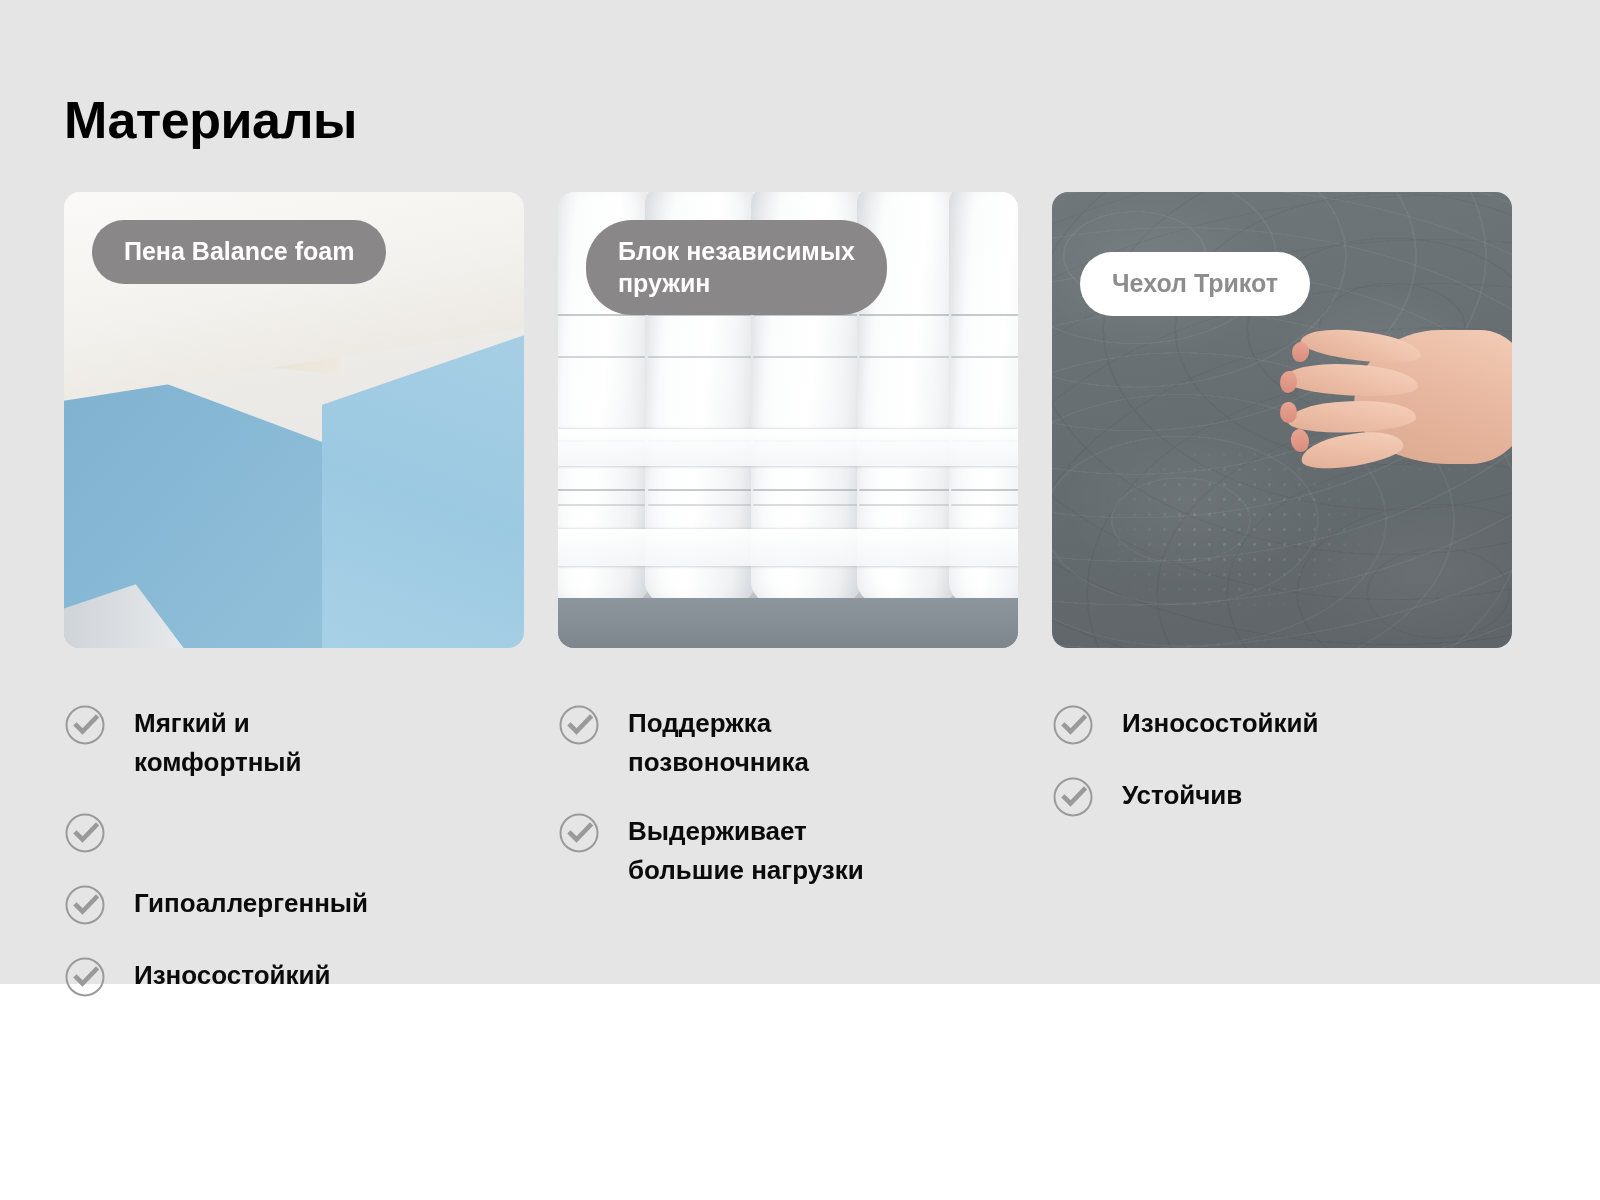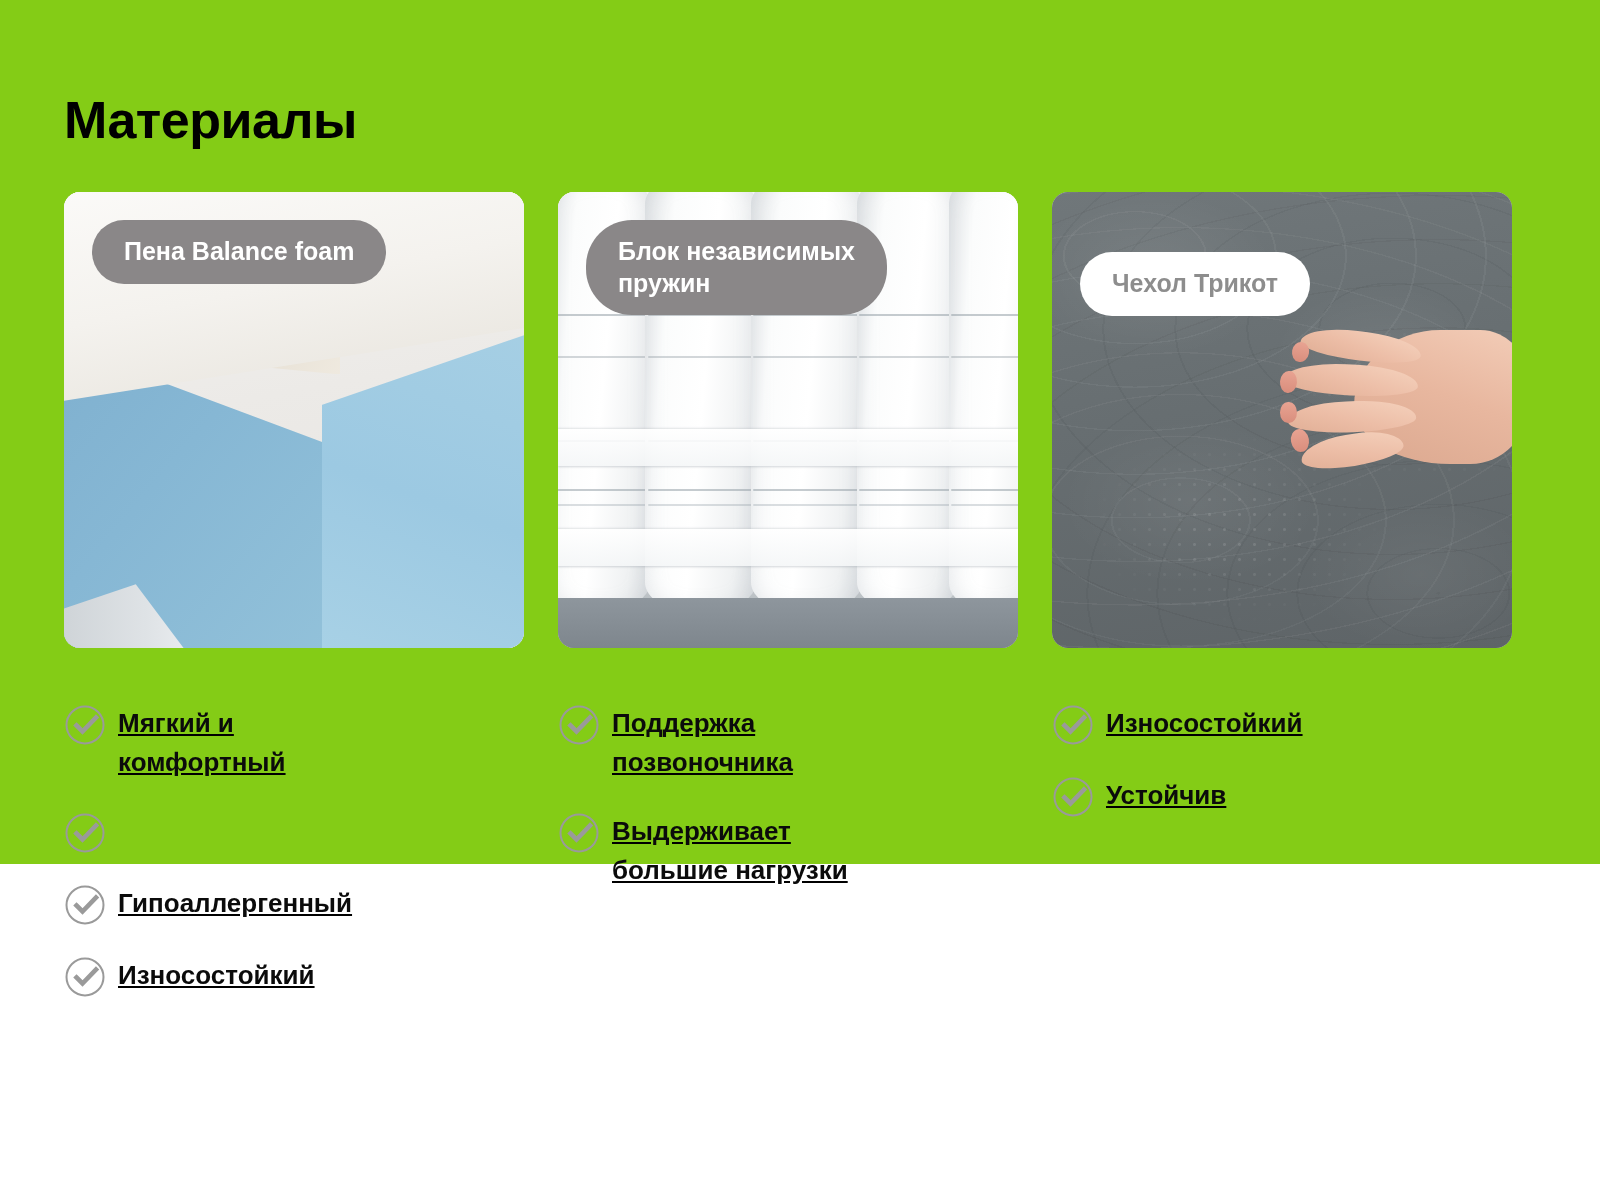--- a/index.html
+++ b/index.html
@@ -8,22 +8,22 @@
     width: 1600px;
     height: 1200px;
     background: #ffffff;
     font-family: "Liberation Sans", "DejaVu Sans", sans-serif;
     overflow: hidden;
   }
 
   .page {
     position: relative;
     width: 1600px;
-    height: 864px;
-    background: #84cc16;
+    height: 984px;
+    background: #e5e5e5;
   }
 
   
   .page-title {
     position: absolute;
     left: 64px;
     top: 92px;
     font-size: 52px;
     font-weight: 700;
     color: #000000;
@@ -35,21 +35,21 @@
   .columns {
     position: absolute;
     left: 64px;
     top: 192px;
     width: 1472px;
     display: grid;
     grid-template-columns: 460px 460px 460px;
     column-gap: 34px;
   }
 
-  .column { position: relative; text-decoration: underline; }
+  .column { position: relative; }
 
   
   .card {
     position: relative;
     width: 460px;
     height: 456px;
     border-radius: 16px;
     overflow: hidden;
     background: #d8dadd;
   }
@@ -252,21 +252,21 @@
   .features {
     margin-top: 52px;
     display: flex;
     flex-direction: column;
     gap: 26px;
   }
 
   .feature {
     display: flex;
     align-items: flex-start;
-    gap: 12px;
+    gap: 28px;
   }
 
   .check-icon {
     flex: 0 0 auto;
     width: 42px;
     height: 42px;
     margin-top: 4px;
     display: block;
   }
 

